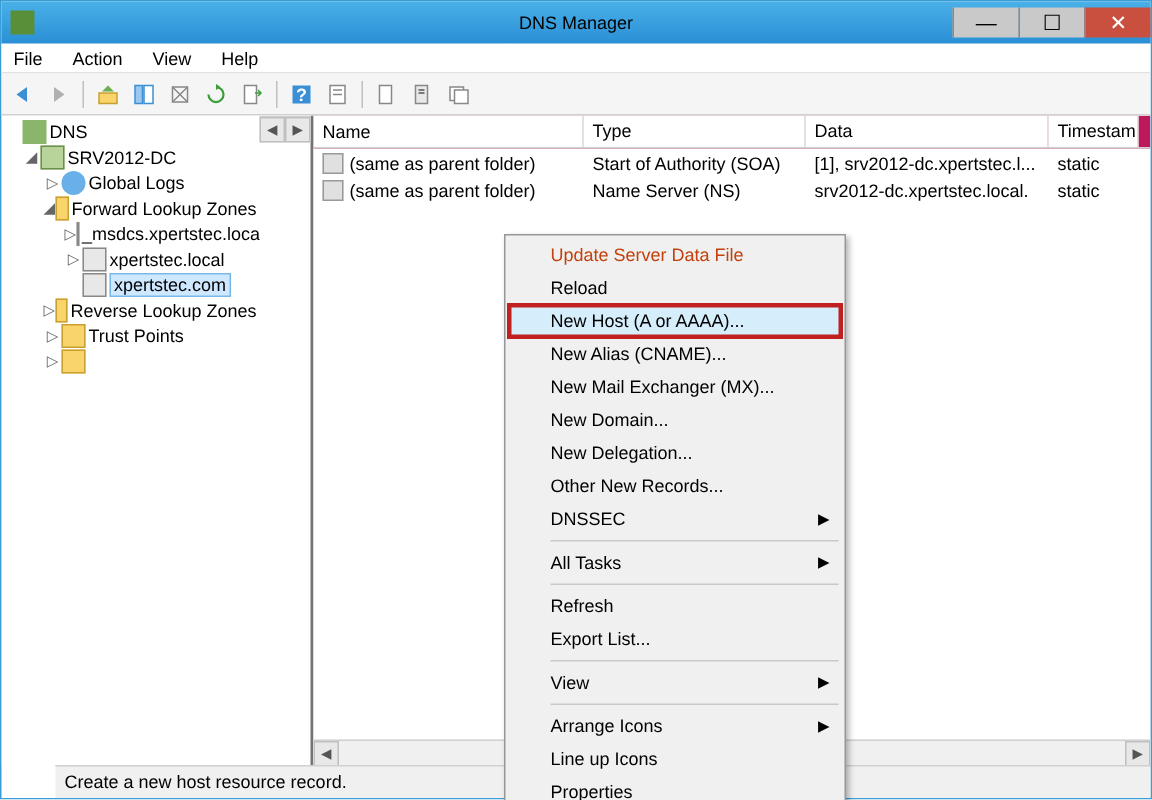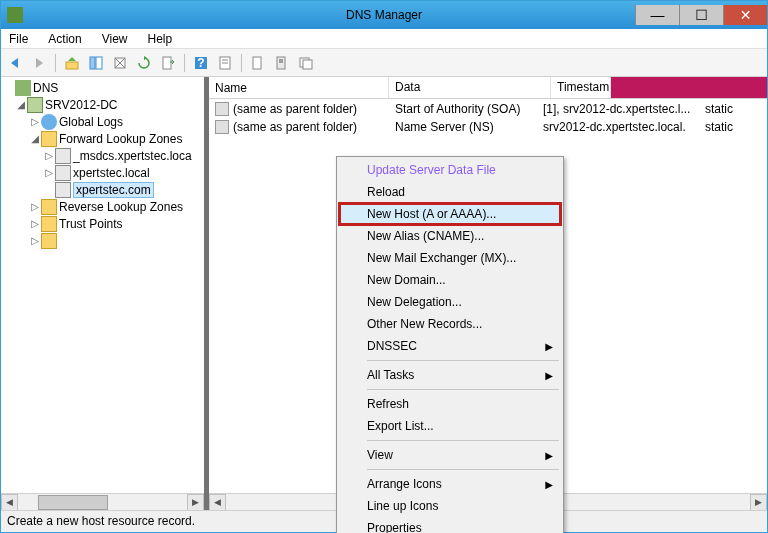--- a/index.html
+++ b/index.html
@@ -10,21 +10,21 @@
 .title-icon { width: 16px; height: 16px; margin-left: 6px; background: #5a8f3a; }
 .win-controls { margin-left: auto; display: flex; height: 20px; }
 .win-btn { width: 44px; height: 20px; background: #c9c9c9; border-left: 1px solid #888; display: flex; align-items: center; justify-content: center; font-size: 14px; }
 .win-close { background: #c94f3f; color: #fff; }
 .menubar { height: 20px; background: #fff; display: flex; align-items: center; padding: 0 4px; gap: 12px; border-bottom: 1px solid #e0e0e0; }
 .menubar span { padding: 1px 4px; cursor: default; }
 .toolbar { height: 28px; background: #f5f5f5; display: flex; align-items: center; padding: 0 4px; gap: 4px; border-bottom: 1px solid #d0d0d0; }
 .tool-btn { width: 20px; height: 20px; display: flex; align-items: center; justify-content: center; cursor: default; }
 .tool-sep { width: 1px; height: 18px; background: #c0c0c0; margin: 0 2px; }
 .content { flex: 1; display: flex; overflow: hidden; }
-.tree-pane { width: 208px; border-right: 5px solid #737373; display: flex; flex-direction: column; background: #fff; overflow: hidden; }
+.tree-pane { width: 208px; border-right: 2px solid #737373; display: flex; flex-direction: row; background: #fff; overflow: hidden; }
 .tree { flex: 1; overflow: auto; padding: 2px; }
 .tree-node { display: flex; align-items: center; height: 17px; white-space: nowrap; cursor: default; }
 .expander { width: 12px; text-align: center; color: #666; font-size: 10px; }
 .tree-icon { width: 16px; height: 16px; margin-right: 2px; display: inline-block; }
 .ico-dns { background: #8ab66b; }
 .ico-server { background: #b8d49a; border: 1px solid #6a8f4a; }
 .ico-globe { background: #6ab0e8; border-radius: 50%; }
 .ico-folder { background: #f8d46a; border: 1px solid #c9a030; }
 .ico-zone { background: #e8e8e8; border: 1px solid #888; }
 .tree-node.selected .label { background: #cde8ff; border: 1px solid #7ab8e8; padding: 0 2px; }
@@ -36,24 +36,24 @@
 .list-row .col { padding: 1px 6px; white-space: nowrap; overflow: hidden; }
 .col-name { width: 180px; display: flex; align-items: center; }
 .col-type { width: 148px; }
 .col-data { width: 162px; }
 .col-ts { width: 60px; }
 .rec-icon { width: 14px; height: 14px; background: #e0e0e0; border: 1px solid #999; margin-right: 4px; display: inline-block; }
 .scrollbar-h { height: 17px; background: #f0f0f0; display: flex; align-items: center; border-top: 1px solid #d0d0d0; }
 .sb-btn { width: 17px; height: 17px; background: #e8e8e8; border: 1px solid #c0c0c0; display: flex; align-items: center; justify-content: center; font-size: 9px; color: #555; }
 .sb-track { flex: 1; height: 17px; background: #f0f0f0; position: relative; }
 .sb-thumb { position: absolute; height: 15px; top: 1px; background: #cdcdcd; border: 1px solid #a0a0a0; }
-.statusbar { height: 22px; background: #f0f0f0; border-top: 1px solid #d0d0d0; padding: 3px 6px; }
+.statusbar { height: 22px; background: #f0f0f0; border-top: 1px solid #d0d0d0; padding: 3px 6px; margin-left: 36px; }
 .context-menu { position: absolute; left: 336px; top: 156px; width: 228px; background: #f0f0f0; border: 1px solid #979797; box-shadow: 2px 2px 4px rgba(0,0,0,0.3); padding: 2px; z-index: 10; }
 .menu-item { height: 22px; display: flex; align-items: center; padding: 0 24px 0 28px; cursor: default; position: relative; }
-.menu-item.disabled { color: #8b5cf6; }
+.menu-item.disabled { color: #c2410c; }
 .menu-item.highlight { outline: 3px solid #c02020; outline-offset: -2px; background: #d6eefc; padding-left: 28px; }
 .menu-sep { height: 1px; background: #c8c8c8; margin: 3px 2px 3px 28px; }
 .menu-arrow { position: absolute; right: 8px; font-size: 10px; }
 svg { display: block; }
 </style>
 </head>
 <body>
 
 <div class="window">
   <div class="titlebar">
@@ -208,20 +208,21 @@
         <div class="sb-track">
             <div class="sb-thumb" style="left:20px;width:70px"></div>
           </div>
         <div class="sb-btn">▶</div>
       </div>
     </div>
 
     <div class="list-pane">
       <div class="list-header">
         <div class="col col-name">Name</div>
+        <div class="col col-type">Type</div>
         <div class="col col-data">Data</div>
         <div class="col col-ts">Timestam</div>
       </div>
       <div class="list-body">
         <div class="list-row">
           <div class="col col-name">
               <span class="rec-icon"></span>
               <span>(same as parent folder)</span>
             </div>
           <div class="col col-type">Start of Authority (SOA)</div>

